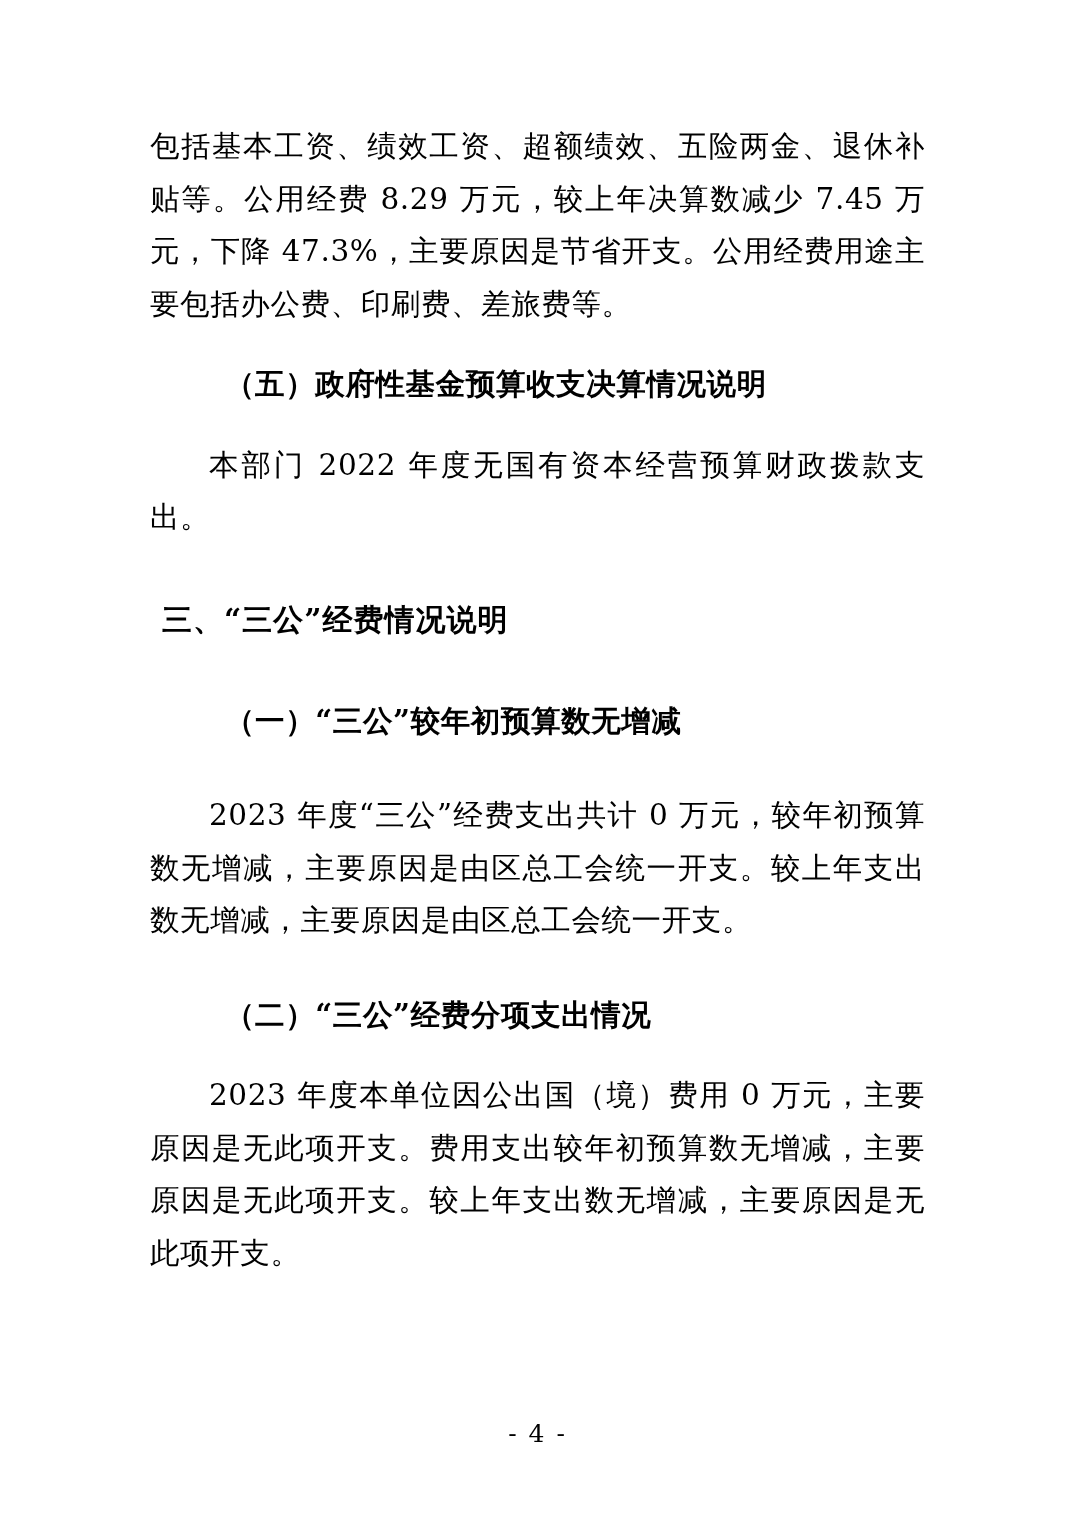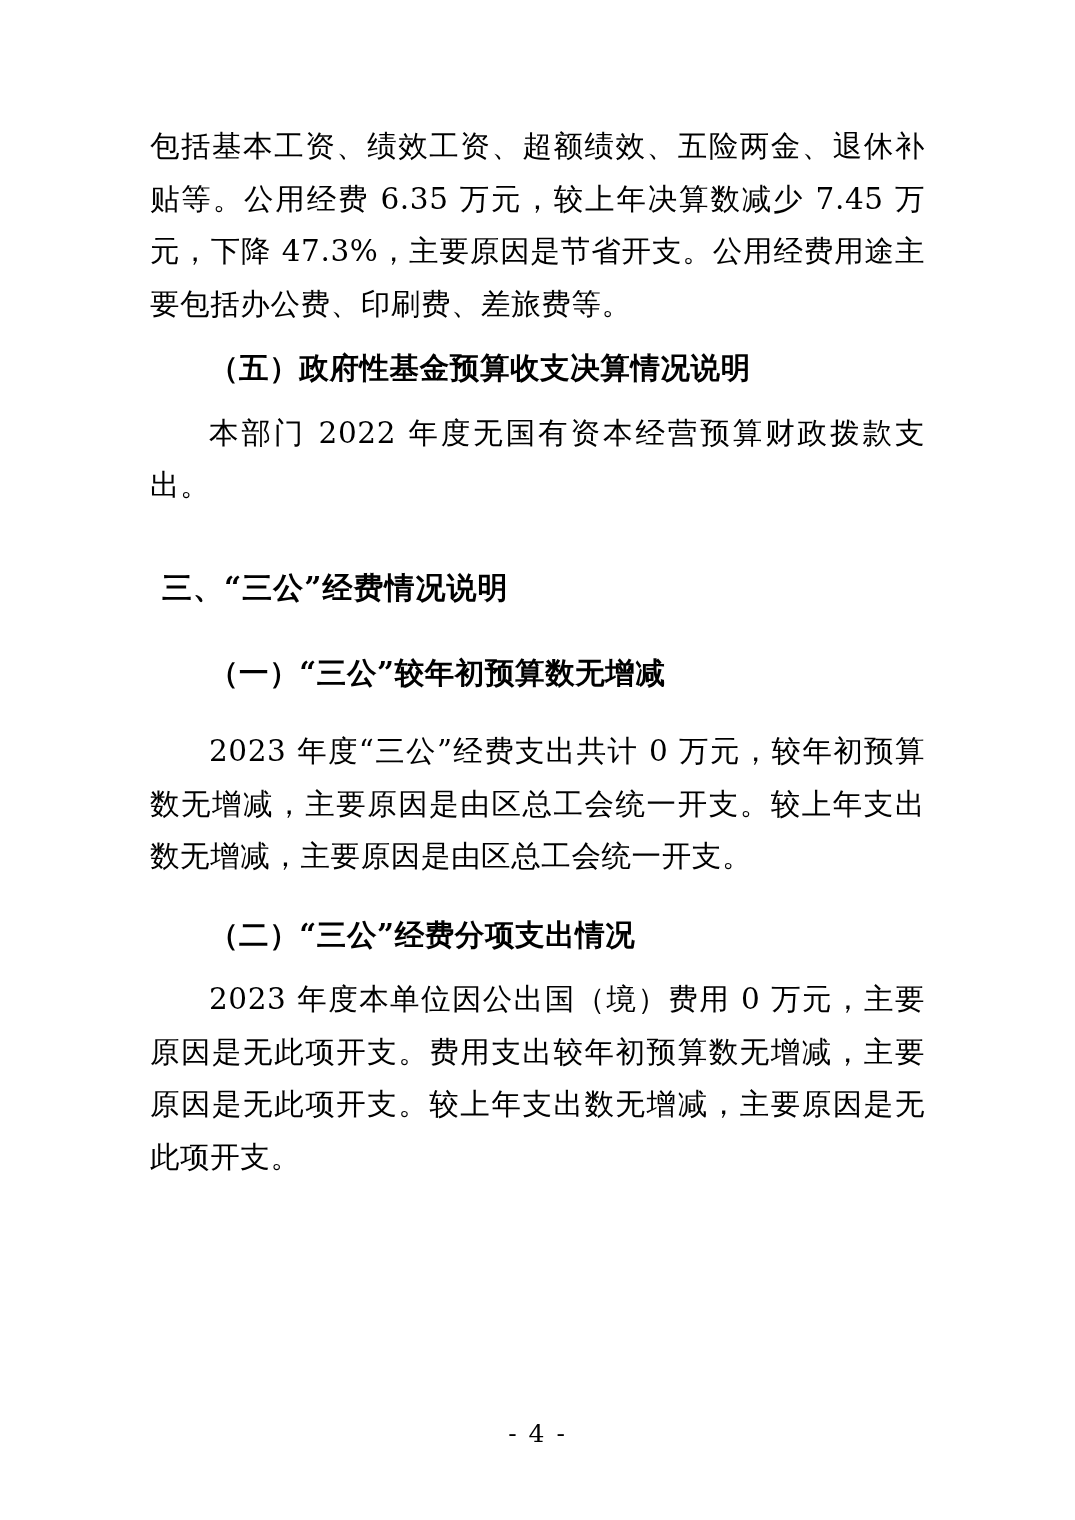--- a/index.html
+++ b/index.html
@@ -27,21 +27,21 @@
     margin: 0;
   }
   .indent {
     text-indent: 2em;
   }
   .heading {
     font-size: 29.5px;
     line-height: 1.78;
     font-weight: bold;
     letter-spacing: 0.6px;
-    margin: 0;
+    margin: 16px;
   }
   .heading-indent {
     text-indent: 2em;
   }
   .sub-head {
     font-size: 30px;
     font-weight: bold;
     letter-spacing: 1px;
     margin: 12px;
   }
@@ -57,21 +57,21 @@
     font-size: 25px;
     font-family: "DejaVu Serif", "Liberation Serif", serif;
     letter-spacing: 2px;
   }
 </style>
 </head>
 <body>
 
 <div class="page">
 
-  <p class="body-text">包括基本工资、绩效工资、超额绩效、五险两金、退休补贴等。公用经费 6.35 万元，较上年决算数减少 7.45 万元，下降 47.3%，主要原因是节省开支。公用经费用途主要包括办公费、印刷费、差旅费等。</p>
+  <p class="body-text">包括基本工资、绩效工资、超额绩效、五险两金、退休补贴等。公用经费 8.29 万元，较上年决算数减少 7.45 万元，下降 47.3%，主要原因是节省开支。公用经费用途主要包括办公费、印刷费、差旅费等。</p>
 
   <div class="gap-sm"></div>
 
   <p class="heading heading-indent">（五）政府性基金预算收支决算情况说明</p>
 
 
 
   <div class="gap-sm"></div>
 
   <p class="body-text indent">本部门 2022 年度无国有资本经营预算财政拨款支出。</p>

